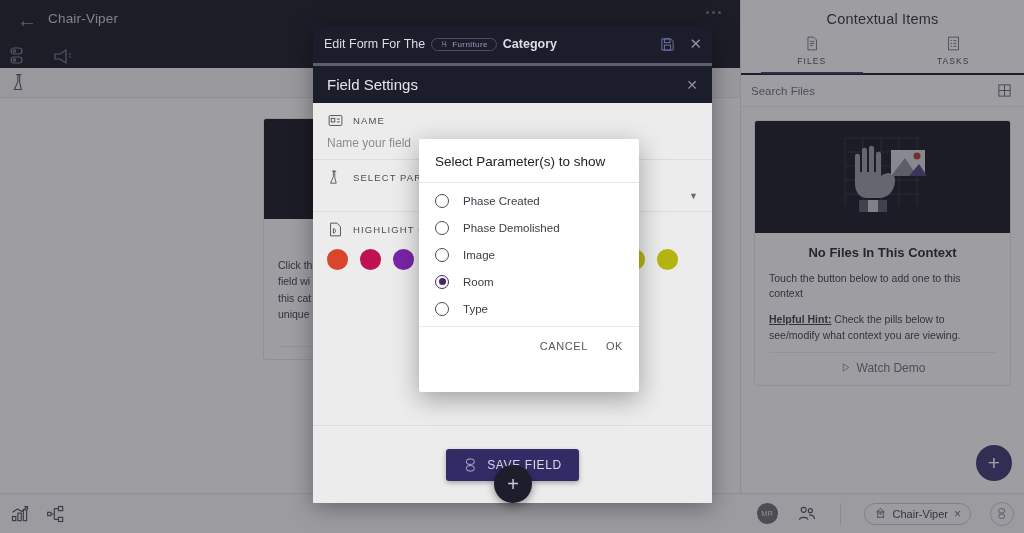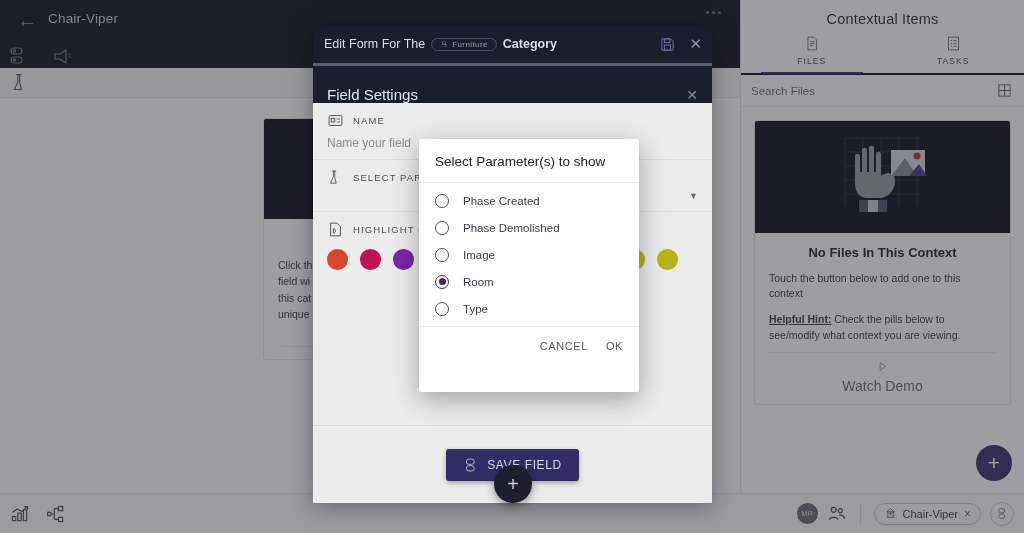--- a/index.html
+++ b/index.html
@@ -70,21 +70,21 @@
   .empty-illustration {
     height: 112px; background: #11131e; display: flex; align-items: center; justify-content: center;
   }
   .empty-body { padding: 12px 14px 10px 14px; }
   .empty-h { font-size: 13px; font-weight: bold; color: #23232c; text-align: center; }
   .empty-p { font-size: 10.5px; color: #3a3a44; line-height: 1.45; margin-top: 11px; }
   .empty-p b { font-weight: bold; text-decoration: underline; }
   .watch-demo {
     margin-top: 9px; border-top: 1px solid #e9e9ed; padding-top: 8px;
     display: flex; align-items: center; justify-content: center; gap: 6px;
-    font-size: 14px; color: #6e6e7b; flex-direction: column;
+    font-size: 12px; color: #6e6e7b;
   }
 
   
   .canvas-area { position: absolute; left: 0; top: 68px; width: 740px; bottom: 40px; background: #ffffff; }
   .ghost-card {
     position: absolute; left: 263px; top: 50px; width: 215px;
     border: 1px solid #e6e6ea; border-radius: 3px; background: #fff; overflow: hidden;
   }
   .ghost-illustration { height: 100px; background: #11131e; }
   .ghost-body { padding: 12px 14px; }
@@ -100,21 +100,21 @@
   .sub-strip .ic { position: absolute; left: 10px; top: 4px; width: 21px; height: 21px; color: #5a5a68; }
   .check-ic { position: absolute; left: 708px; top: 48px; width: 22px; height: 22px; color: #6f7287; }
 
   
   .bottom-bar {
     position: absolute; left: 0; bottom: 0; width: 1024px; height: 40px;
     background: #fafafb; border-top: 1px solid #e4e4e8; display: flex; align-items: center;
   }
   .bb-left { display: flex; gap: 16px; padding-left: 10px; }
   .bb-left .ic { width: 20px; height: 20px; color: #4e4e5c; }
-  .bb-right { position: absolute; right: 10px; display: flex; align-items: center; gap: 9px; }
+  .bb-right { position: absolute; right: 10px; display: flex; align-items: center; gap: 19px; }
   .avatar {
     width: 21px; height: 21px; border-radius: 50%; background: #6a6a74; color: #ddd;
     font-size: 7.5px; display: flex; align-items: center; justify-content: center;
   }
   .people-ic { width: 20px; height: 20px; color: #4e4e5c; }
   .pill {
     display: flex; align-items: center; gap: 6px; border: 1px solid #c9c9d1;
     border-radius: 13px; padding: 3px 9px; font-size: 11px; color: #3d3d48;
   }
   .pill .x { color: #6b6b78; font-size: 12px; }
@@ -147,21 +147,21 @@
     display: inline-flex; align-items: center; gap: 4px; border: 1px solid #4a4c63;
     border-radius: 10px; padding: 1px 8px; margin: 0 6px;
     font-size: 8px; color: #9a9cc0; letter-spacing: .4px;
   }
   .edit-actions { position: absolute; right: 10px; display: flex; align-items: center; gap: 14px; }
   .save-ic { width: 15px; height: 15px; color: #6f6fa5; }
   .x-ic { font-size: 15px; color: #8d8fa4; }
 
   .fs-header {
     height: 40px; background: #1b1d2a; border-top: 3px solid #5b5d70;
-    display: flex; align-items: flex-end; padding: 0 14px; position: relative;
+    display: flex; align-items: center; padding: 0 14px; position: relative;
   }
   .fs-title { font-size: 15px; color: #e4e5ec; }
   .fs-x { position: absolute; right: 14px; font-size: 14px; color: #8d8fa4; }
 
   .fs-body { background: #ececec; height: 362px; position: relative; }
   .row-label {
     display: flex; align-items: center; gap: 9px; padding: 9px 14px 5px 14px;
   }
   .row-label .ic { width: 17px; height: 17px; color: #56565f; }
   .row-label .tx { font-size: 9.5px; letter-spacing: 1.1px; color: #4d4d57; }

